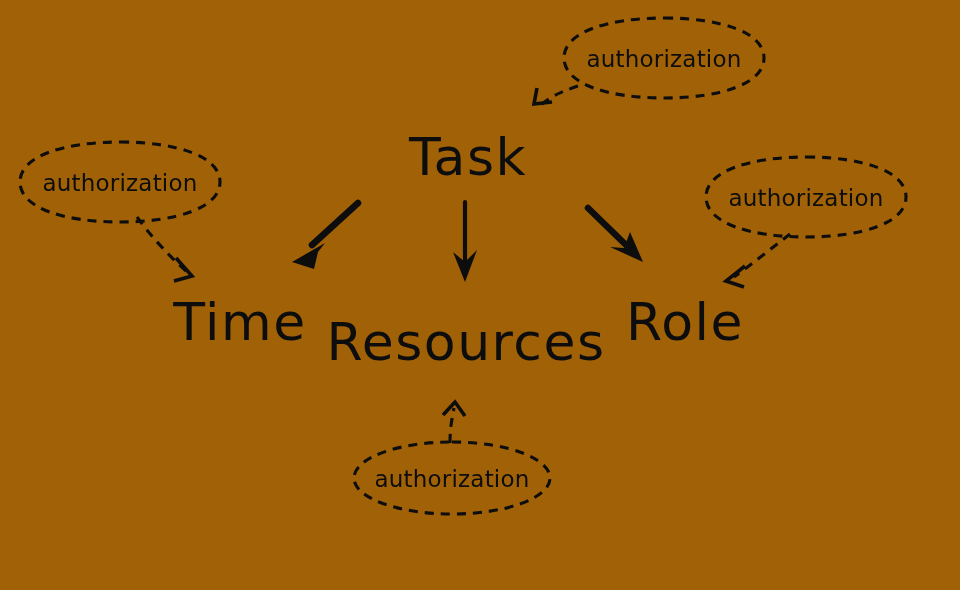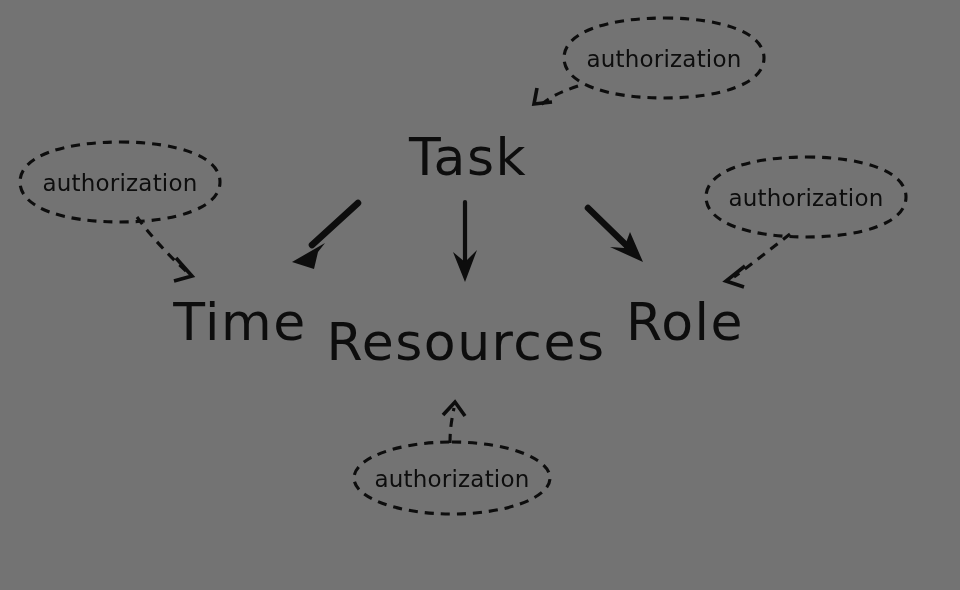--- a/index.html
+++ b/index.html
@@ -11,21 +11,21 @@
   body {
     width: 960px;
     height: 590px;
     overflow: hidden;
     font-family: "DejaVu Sans", sans-serif;
   }
   #canvas-root {
     position: relative;
     width: 960px;
     height: 590px;
-    background: #737373;
+    background: #a16207;
   }
   #diagram-svg {
     position: absolute;
     left: 0;
     top: 0;
     width: 960px;
     height: 590px;
     display: block;
   }
   

